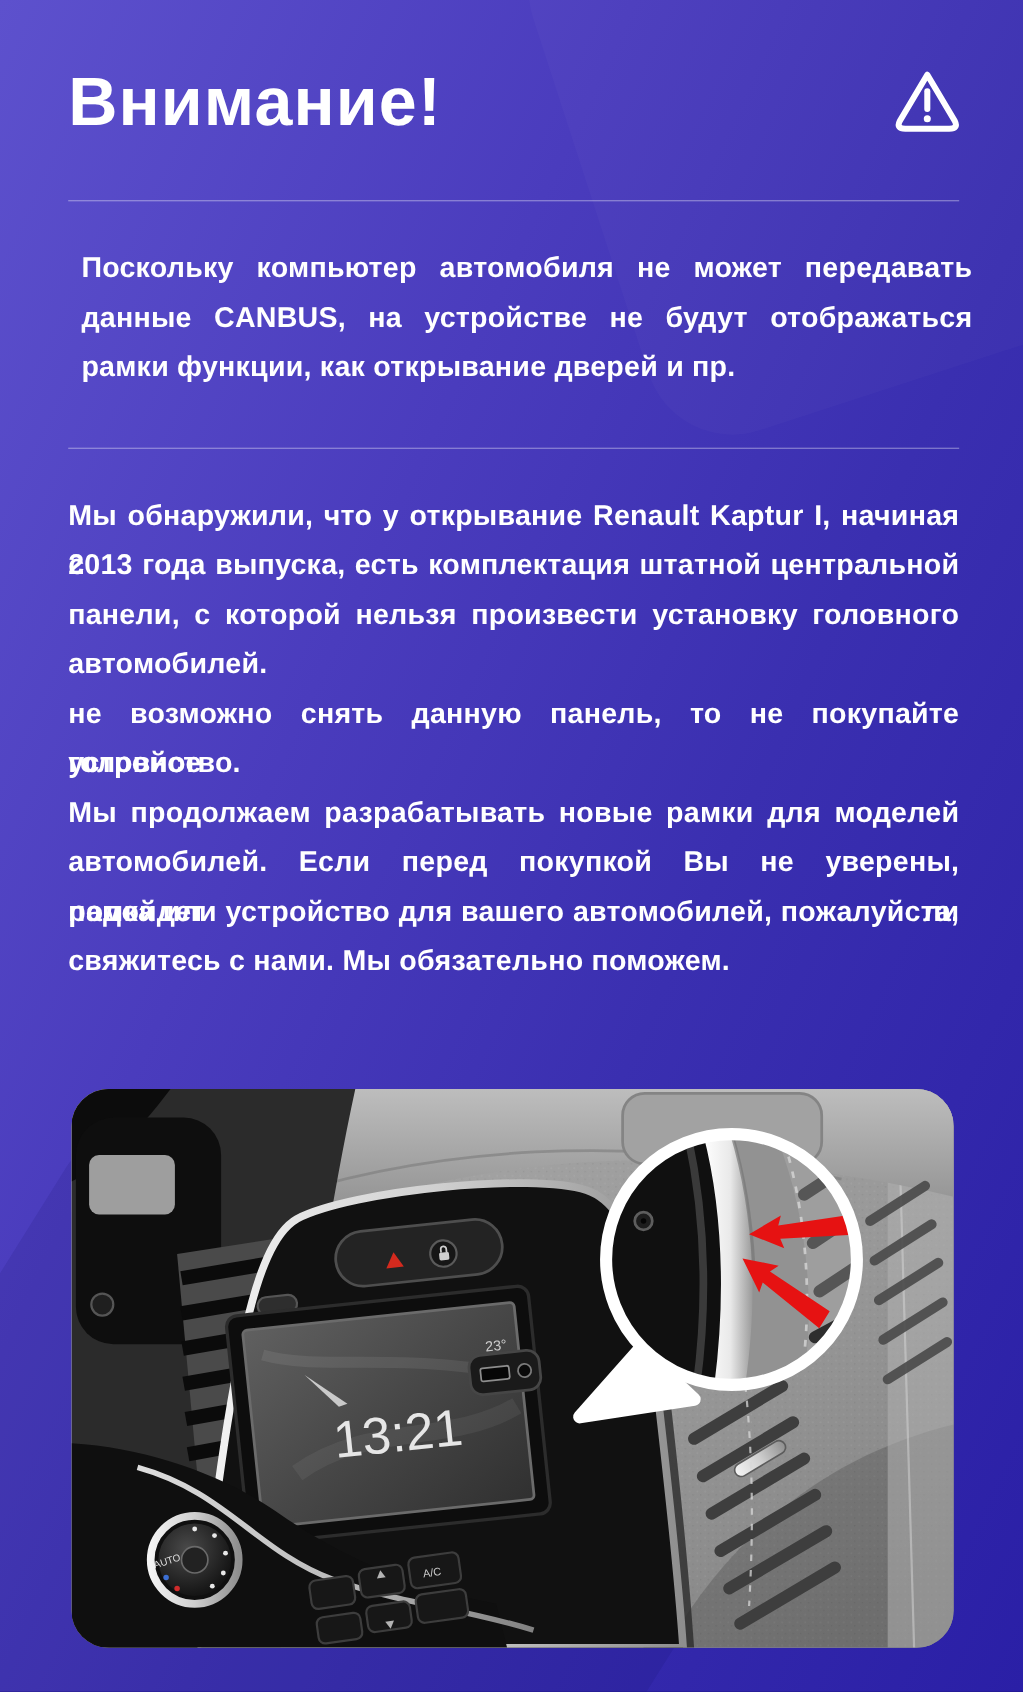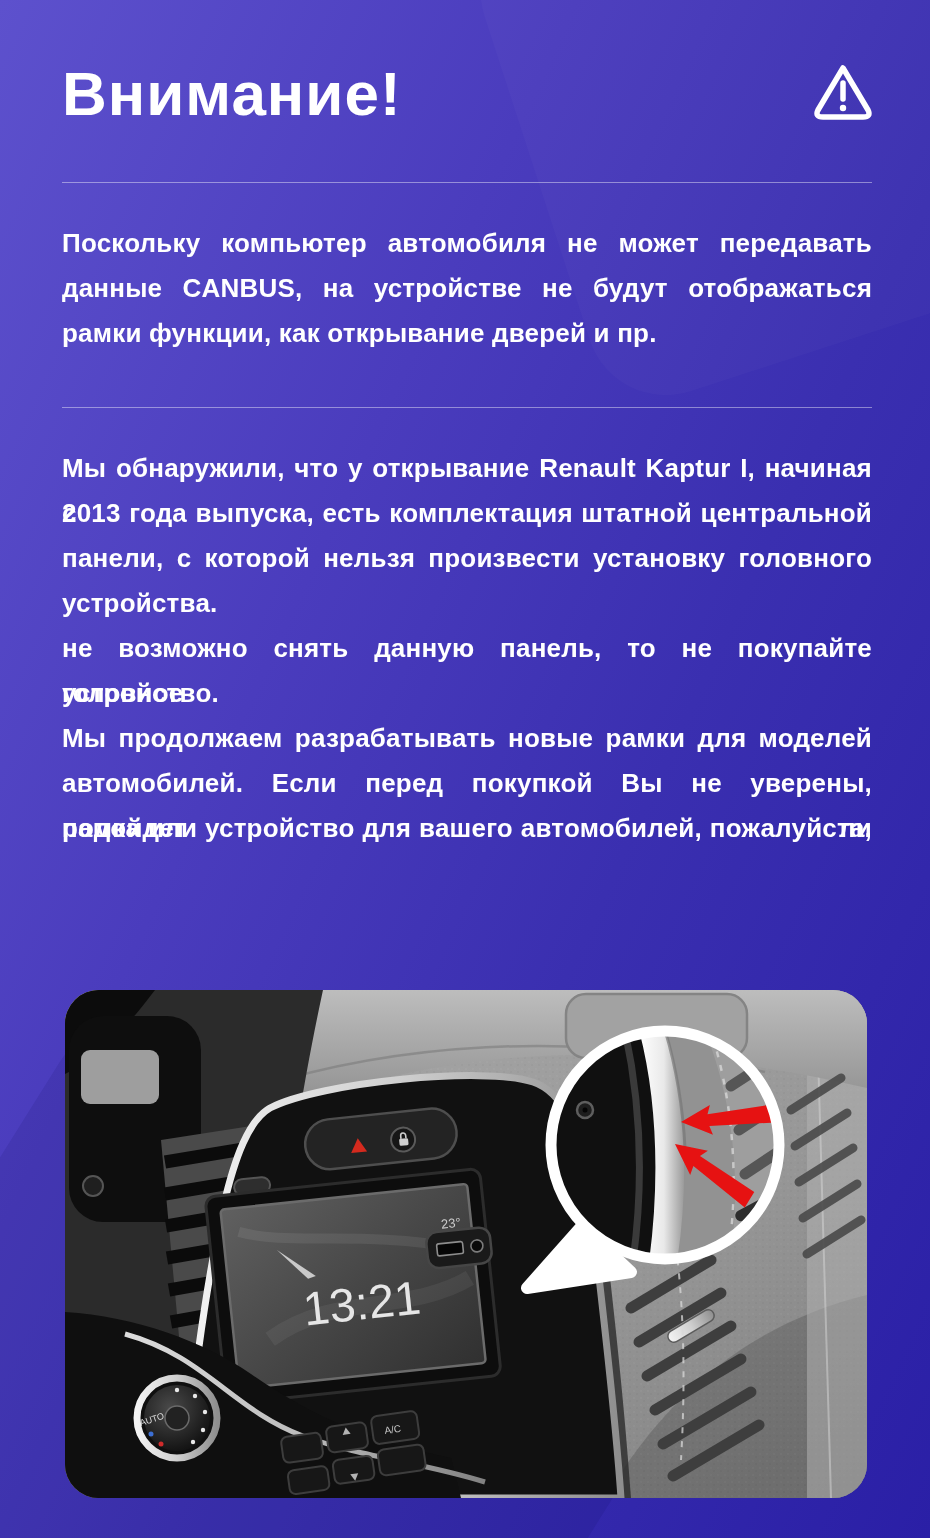--- a/index.html
+++ b/index.html
@@ -14,21 +14,21 @@
     background:rgba(255,255,255,0.025);transform:rotate(-18deg);border-radius:80px;}
   .title{
     position:absolute;left:62px;top:60px;color:#ffffff;
     font-size:62px;font-weight:bold;letter-spacing:1px;line-height:1.1;
   }
   .warn-icon{position:absolute;left:811px;top:62px;width:64px;height:60px;}
   .divider{position:absolute;left:62px;width:810px;height:1px;background:rgba(255,255,255,0.42);}
   .d1{top:182px;} .d2{top:407px;}
   .para{position:absolute;left:62px;width:810px;color:#ffffff;
     font-size:26px;font-weight:bold;line-height:45px;letter-spacing:0.2px;}
-  .p1{top:221px;} .pgroup{top:446px;}
+  .p1{top:221px;margin-left:12px;} .pgroup{top:446px;}
   .para .line{text-align:justify;text-align-last:justify;white-space:normal;height:45px;}
   .para .line.last{text-align-last:left;}
   .photo{
     position:absolute;left:65px;top:990px;width:802px;height:508px;
     border-radius:34px;overflow:hidden;background:#9a9a9a;
   }
   .photo svg{display:block;}
 </style>
 </head>
 <body>
@@ -52,26 +52,27 @@
     <div class="line">данные CANBUS, на устройстве не будут отображаться</div>
     <div class="line last">рамки функции, как открывание дверей и пр.</div>
   </div>
 
   <div class="divider d2"></div>
 
   <div class="para pgroup">
     <div class="line">Мы обнаружили, что у открывание Renault Kaptur I, начиная с</div>
     <div class="line">2013 года выпуска, есть комплектация штатной центральной</div>
     <div class="line">панели, с которой нельзя произвести установку головного</div>
-    <div class="line last">устройства.</div>
+    <div class="line last">автомобилей.</div>
     <div class="line">не возможно снять данную панель, то не покупайте головное</div>
     <div class="line last">устройство.</div>
     <div class="line">Мы продолжаем разрабатывать новые рамки для моделей</div>
     <div class="line">автомобилей. Если перед покупкой Вы не уверены, подойдет ли</div>
     <div class="line">рамка или устройство для вашего автомобилей, пожалуйста,</div>
+    <div class="line last">свяжитесь с нами. Мы обязательно поможем.</div>
   </div>
 
   <div class="photo">
     <svg width="802" height="508" viewBox="0 0 802 508">
       <defs>
         <linearGradient id="gDash" x1="0" y1="0" x2="0" y2="1">
           <stop offset="0" stop-color="#bdbdbd"></stop>
             <stop offset="1" stop-color="#8f8f8f"></stop>
         </linearGradient>
         <linearGradient id="gLeather" x1="0" y1="0" x2="1" y2="1">

